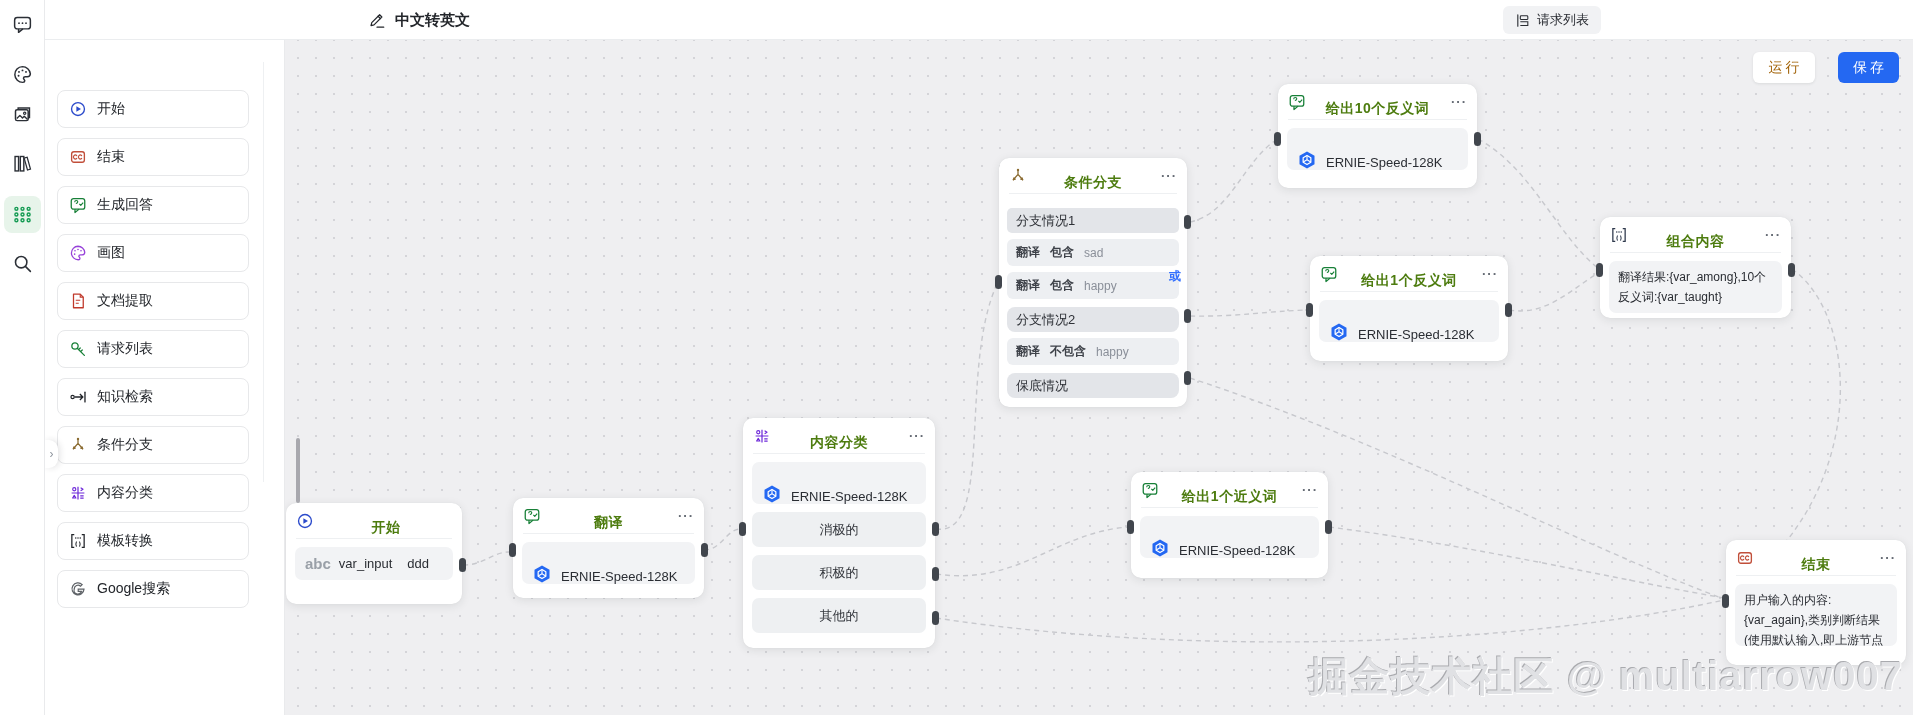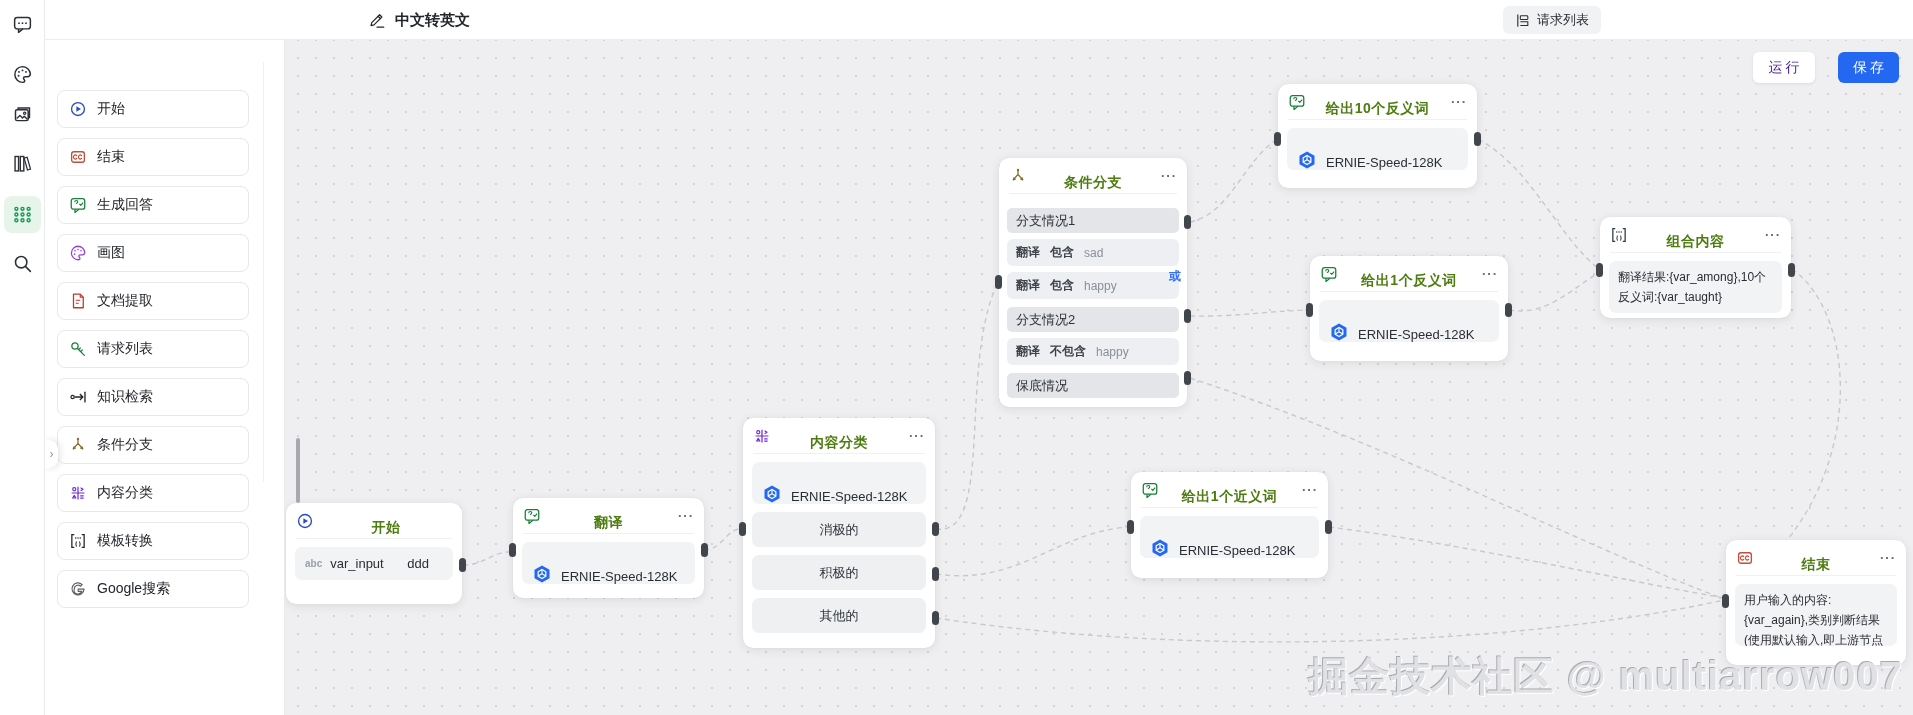--- a/index.html
+++ b/index.html
@@ -43,21 +43,21 @@
             background-color:#efeff1;
             background-image:radial-gradient(#d4d4d8 1.2px, transparent 1.3px);
             background-size:18px 18px; background-position:4px 9px; }
   .edges { position:absolute; left:0; top:0; width:1913px; height:715px; z-index:2; pointer-events:none; }
   .mini-scroll { position:absolute; left:296px; top:438px; width:4px; height:65px; border-radius:2px;
                  background:#a8a8ae; z-index:6; cursor:pointer; }
 
   
   .btn { position:absolute; height:31px; border-radius:6px; display:flex; align-items:center; justify-content:center;
          font-size:14px; letter-spacing:3px; padding-left:3px; cursor:pointer; z-index:10; }
-  .btn-run { left:1753px; top:52px; width:62px; background:#fff; color:#4c1d95; box-shadow:0 1px 3px rgba(31,35,41,.10); }
+  .btn-run { left:1753px; top:52px; width:62px; background:#fff; color:#a16207; box-shadow:0 1px 3px rgba(31,35,41,.10); }
   .btn-save { left:1838px; top:52px; width:61px; background:#2468f2; color:#fff; }
 
   
   .node { position:absolute; background:#fff; border-radius:10px; z-index:3;
           box-shadow:0 2px 10px rgba(31,35,41,.10), 0 0 1px rgba(31,35,41,.10); }
   .node-head { height:35px; display:flex; align-items:center; gap:6px; padding:0 10px; }
   .node-head .n-icon { width:18px; height:18px; flex:none; }
   .node-title { flex:1; text-align:center; font-size:14px; font-weight:700; color:#4d7c0f; letter-spacing:.5px;margin-top:14px; }
   .node-menu { flex:none; width:18px; text-align:right; color:#646a73; font-size:13px; font-weight:700;
                letter-spacing:1px; cursor:pointer; line-height:35px; }
@@ -66,27 +66,27 @@
 
   .model-row { display:flex; align-items:flex-end; gap:9px; height:42px; background:#f2f3f5; border-radius:7px;
                padding:0 10px; font-size:13px; color:#2a2d33; }
   .model-row .m-icon { width:20px; height:20px; flex:none; }
 
   .opt-row { height:35px; margin-top:8px; background:#eef0f2; border-radius:7px; display:flex;
              align-items:center; justify-content:center; font-size:13px; color:#33363c; cursor:pointer; }
 
   .var-row { display:flex; align-items:center; gap:8px; height:33px; background:#f2f3f5; border-radius:7px;
              padding:0 10px; font-size:13px; color:#2a2d33; }
-  .var-type { color:#9aa0a8; font-size:10px; font-weight:700; }
+  .var-type { color:#9aa0a8; font-size:15px; font-weight:700; }
   .var-value { margin-left:auto; padding-right:14px; }
 
   .branch .node-body { padding:14px 8px 12px; }
   .br-head { height:25px; background:#e3e5e9; border-radius:5px; display:flex; align-items:center;
              padding:0 9px; font-size:13px; color:#2f3238; cursor:pointer; }
-  .br-head.mt8 { margin-top:8px; }
+  .br-head.mt8 { margin-top:8px;border-radius:8px; }
   .br-cond { margin-top:6px; height:27px; background:#edeff2; border-radius:6px; display:flex;
              align-items:center; gap:10px; padding:0 9px; font-size:12px; }
   .cond-field, .cond-op { color:#3d4148; font-weight:700; }
   .cond-val { color:#8a8f99; }
   .cond-group { position:relative; }
   .or-tag { position:absolute; right:-2px; top:29px; color:#3370ff; font-size:12px; font-weight:700; }
 
   .content-row { background:#f2f3f5; border-radius:7px; padding:6px 9px; font-size:12px; line-height:20px;
                  color:#2a2d33; overflow:hidden; }
   .clamp2 { max-height:52px; }

